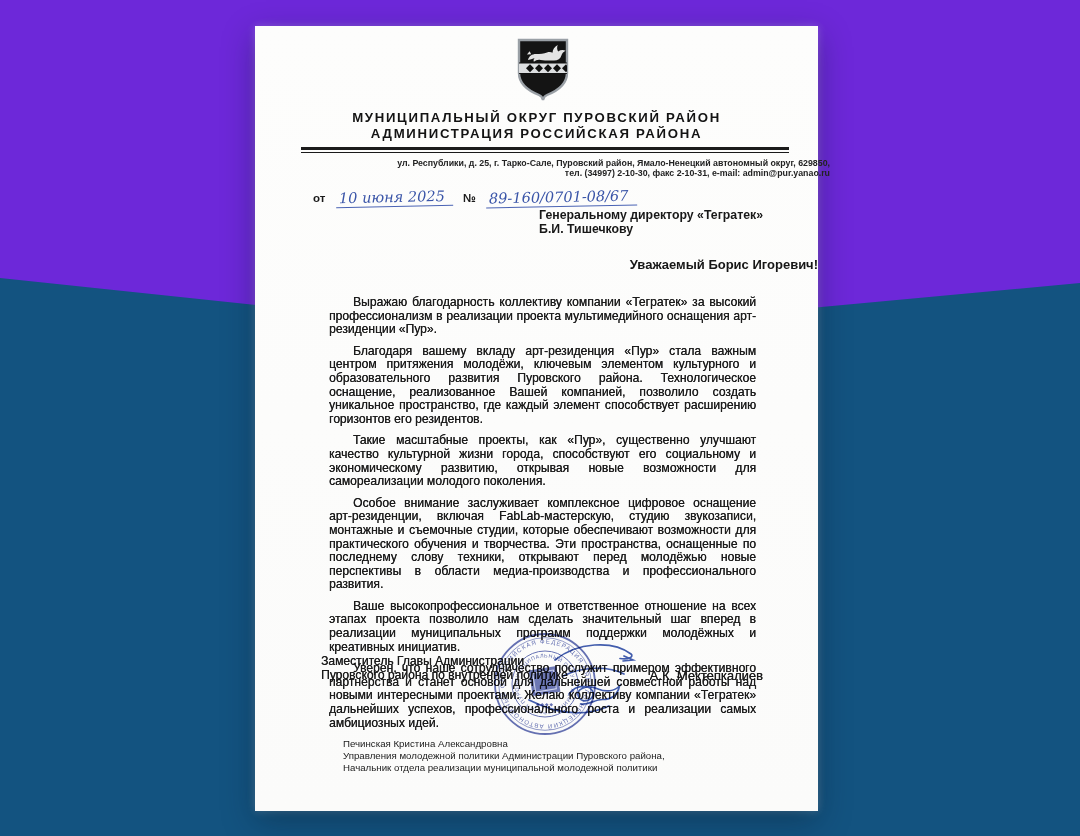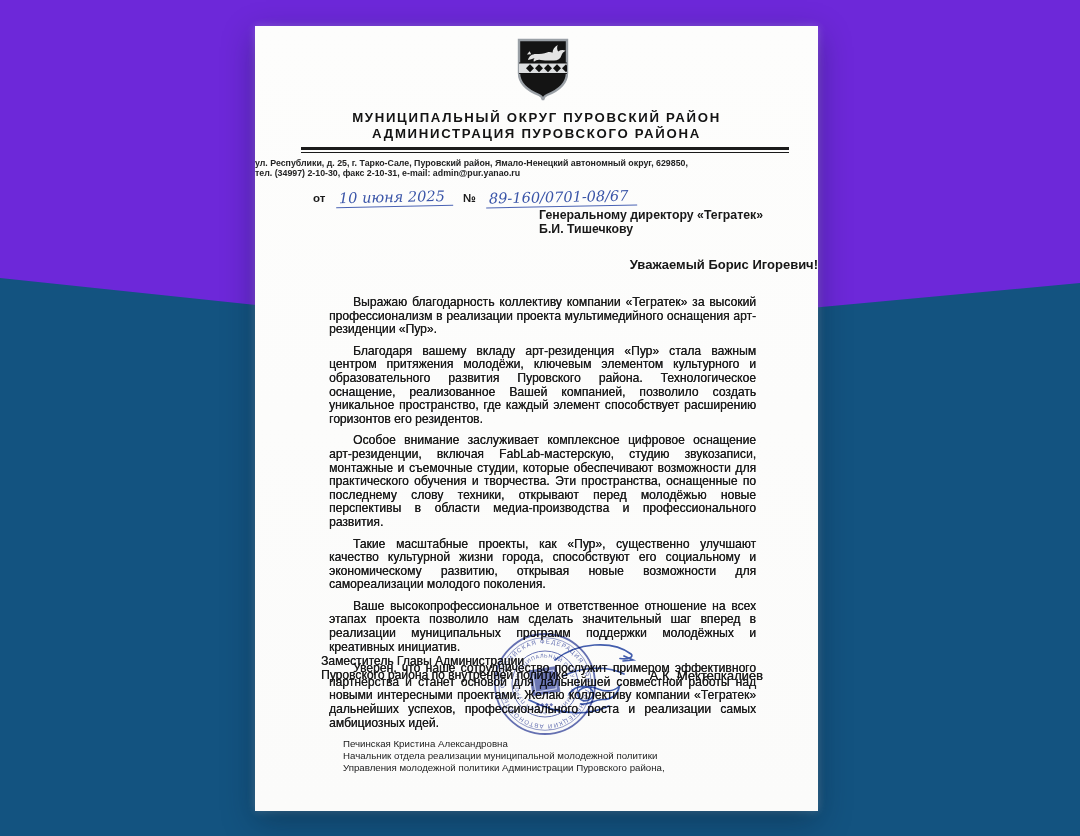--- a/index.html
+++ b/index.html
@@ -19,21 +19,21 @@
     box-shadow:0 10px 30px rgba(8,25,45,.38), 0 0 8px rgba(255,255,255,.25);
     color:#1c1c1c;
   }
   .page *{position:absolute;box-sizing:border-box;}
   .emblem{left:260px;top:11px;width:56px;height:64px;}
   .org{left:0;width:100%;text-align:center;font-weight:bold;color:#131313;white-space:nowrap;}
   .org1{top:84px;font-size:13.2px;letter-spacing:1.7px;}
   .org2{top:100px;font-size:13.2px;letter-spacing:1.7px;}
   .rule{left:46px;right:29px;top:121px;height:6px;
     border-top:3px solid #1b1b1b;border-bottom:1.5px solid #1b1b1b;}
-  .addr{left:0;width:100%;text-align:left;font-weight:bold;font-size:8.8px;color:#232323;white-space:nowrap;}
+  .addr{left:12px;width:100%;text-align:right;font-weight:bold;font-size:8.8px;color:#232323;white-space:nowrap;}
   .addr1{top:132px;}
   .addr2{top:142px;}
   .refline{left:58px;top:162px;white-space:nowrap;}
   .ref-label{font-weight:bold;font-size:11.5px;color:#1b1b1b;position:static;}
   .hand{
     position:static;display:inline-block;
     font-family:"DejaVu Serif", serif;font-style:italic;
     font-size:14.5px;color:#3a55a8;
     border-bottom:1.3px solid #4a63b4;
     padding:0 8px 1px 3px;margin:0 6px;
@@ -78,21 +78,21 @@
           <path d="M29,31.2 l4,-4 4,4 -4,4 z"></path>
           <path d="M38,31.2 l4,-4 4,4 -4,4 z"></path>
           <path d="M47,31.2 l4,-4 4,4 -4,4 z"></path>
         </g>
         <path d="M13,23 c1,-4 4,-6 8,-6 c4,0 8,-.5 11,-1.5 c2,-.6 4,-.6 5.5,.2 c.3,-3.6 2,-6.2 5.2,-7.8 c-.9,2.6 -.7,4.7 .4,6.5 c2.5,-1.7 5.3,-1.9 7.5,-.6 c-2.3,1 -3.7,2.7 -4.3,5 c-.8,3 -3.5,4.7 -7.2,4.7 c-4.5,0 -9,.2 -13.5,-.6 c-2.6,-.5 -4.9,.2 -6.7,1.9 c-.6,-1.3 -.3,-2.6 .8,-3.7 c-2.4,.9 -4.6,1.5 -6.7,1.9 z" fill="#e3e3e3"></path>
         <path d="M12,17.5 l2.6,-3.2 1.6,3" fill="#e3e3e3"></path>
       </g>
     </svg>
 
     <div class="org org1">МУНИЦИПАЛЬНЫЙ ОКРУГ ПУРОВСКИЙ РАЙОН</div>
-    <div class="org org2">АДМИНИСТРАЦИЯ ПУРОВСКОГО РАЙОНА</div>
+    <div class="org org2">АДМИНИСТРАЦИЯ РОССИЙСКАЯ РАЙОНА</div>
     <div class="rule"></div>
     <div class="addr addr1">ул. Республики, д. 25, г. Тарко-Сале, Пуровский район, Ямало-Ненецкий автономный округ, 629850,</div>
     <div class="addr addr2">тел. (34997) 2-10-30, факс 2-10-31, e-mail: admin@pur.yanao.ru</div>
 
     <div class="refline">
       <span class="ref-label">от</span>
       <span class="hand">10 июня 2025</span>
       <span class="ref-label">№</span>
       <span class="hand">89-160/0701-08/67</span>
     </div>
@@ -100,22 +100,22 @@
     <div class="addressee">
       <div>Генеральному директору «Тегратек»</div>
       <div>Б.И. Тишечкову</div>
     </div>
 
     <div class="salutation">Уважаемый Борис Игоревич!</div>
 
     <div class="body">
       <p>Выражаю благодарность коллективу компании «Тегратек» за высокий профессионализм в реализации проекта мультимедийного оснащения арт-резиденции «Пур».</p>
       <p>Благодаря вашему вкладу арт-резиденция «Пур» стала важным центром притяжения молодёжи, ключевым элементом культурного и образовательного развития Пуровского района. Технологическое оснащение, реализованное Вашей компанией, позволило создать уникальное пространство, где каждый элемент способствует расширению горизонтов его резидентов.</p>
+      <p>Такие масштабные проекты, как «Пур», существенно улучшают качество культурной жизни города, способствуют его социальному и экономическому развитию, открывая новые возможности для самореализации молодого поколения.</p>
       <p>Особое внимание заслуживает комплексное цифровое оснащение арт-резиденции, включая FabLab-мастерскую, студию звукозаписи, монтажные и съемочные студии, которые обеспечивают возможности для практического обучения и творчества. Эти пространства, оснащенные по последнему слову техники, открывают перед молодёжью новые перспективы в области медиа-производства и профессионального развития.</p>
-      <p>Такие масштабные проекты, как «Пур», существенно улучшают качество культурной жизни города, способствуют его социальному и экономическому развитию, открывая новые возможности для самореализации молодого поколения.</p>
       <p>Ваше высокопрофессиональное и ответственное отношение на всех этапах проекта позволило нам сделать значительный шаг вперед в реализации муниципальных программ поддержки молодёжных и креативных инициатив.</p>
       <p>Уверен, что наше сотрудничество послужит примером эффективного партнерства и станет основой для дальнейшей совместной работы над новыми интересными проектами. Желаю коллективу компании «Тегратек» дальнейших успехов, профессионального роста и реализации самых амбициозных идей.</p>
     </div>
 
     <div class="signrow">
       <div class="position">
         <div>Заместитель Главы Администрации</div>
         <div>Пуровского района по внутренней политике</div>
       </div>
       <div class="sign-name">А.К. Мектепкалиев</div>
@@ -149,18 +149,18 @@
         <path d="M44,36 C66,18 102,16 120,30 c3,2.5 -2,6 -11,4.5"></path>
         <path d="M113,32 l9,4 -10,1"></path>
         <path d="M52,52 C72,42 98,42 113,50"></path>
         <path d="M58,70 c8,-11 23,-9 24,-1 c1,7.5 -11,11 -14.5,3.5 c-3,-7 7.5,-12.5 19.5,-7.5 c8,3.3 16.5,2.3 21.5,-3 c-2,9 -8.5,13.5 -17,13.5 c-8,0 -14,6 -22,4.5"></path>
         <path d="M18,76 C40,87 70,95 98,82"></path>
       </g>
     </svg>
 
     <div class="footer">
       <div>Печинская Кристина Александровна</div>
+      <div>Управления молодежной политики Администрации Пуровского района,</div>
       <div>Начальник отдела реализации муниципальной молодежной политики</div>
-      <div>Управления молодежной политики Администрации Пуровского района,</div>
     </div>
 
   </div>
 </div>
 
 </body></html>

